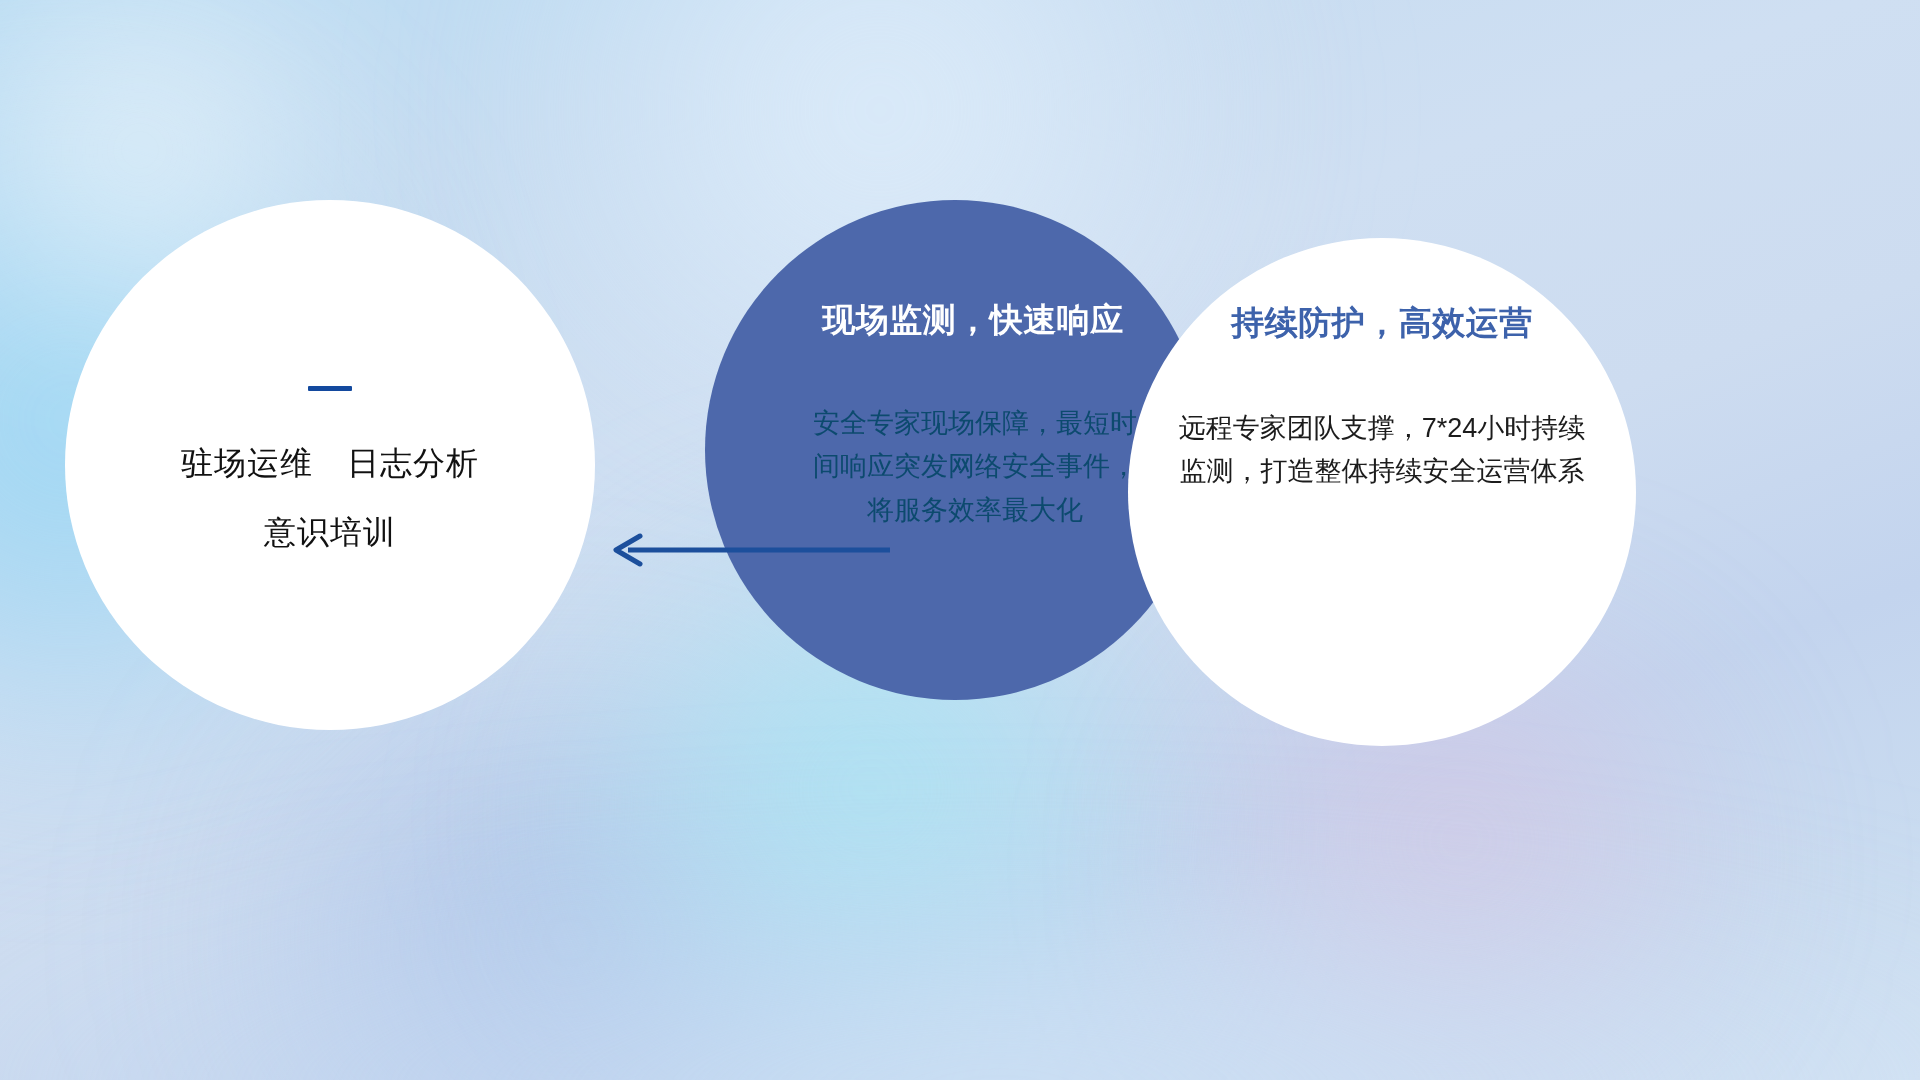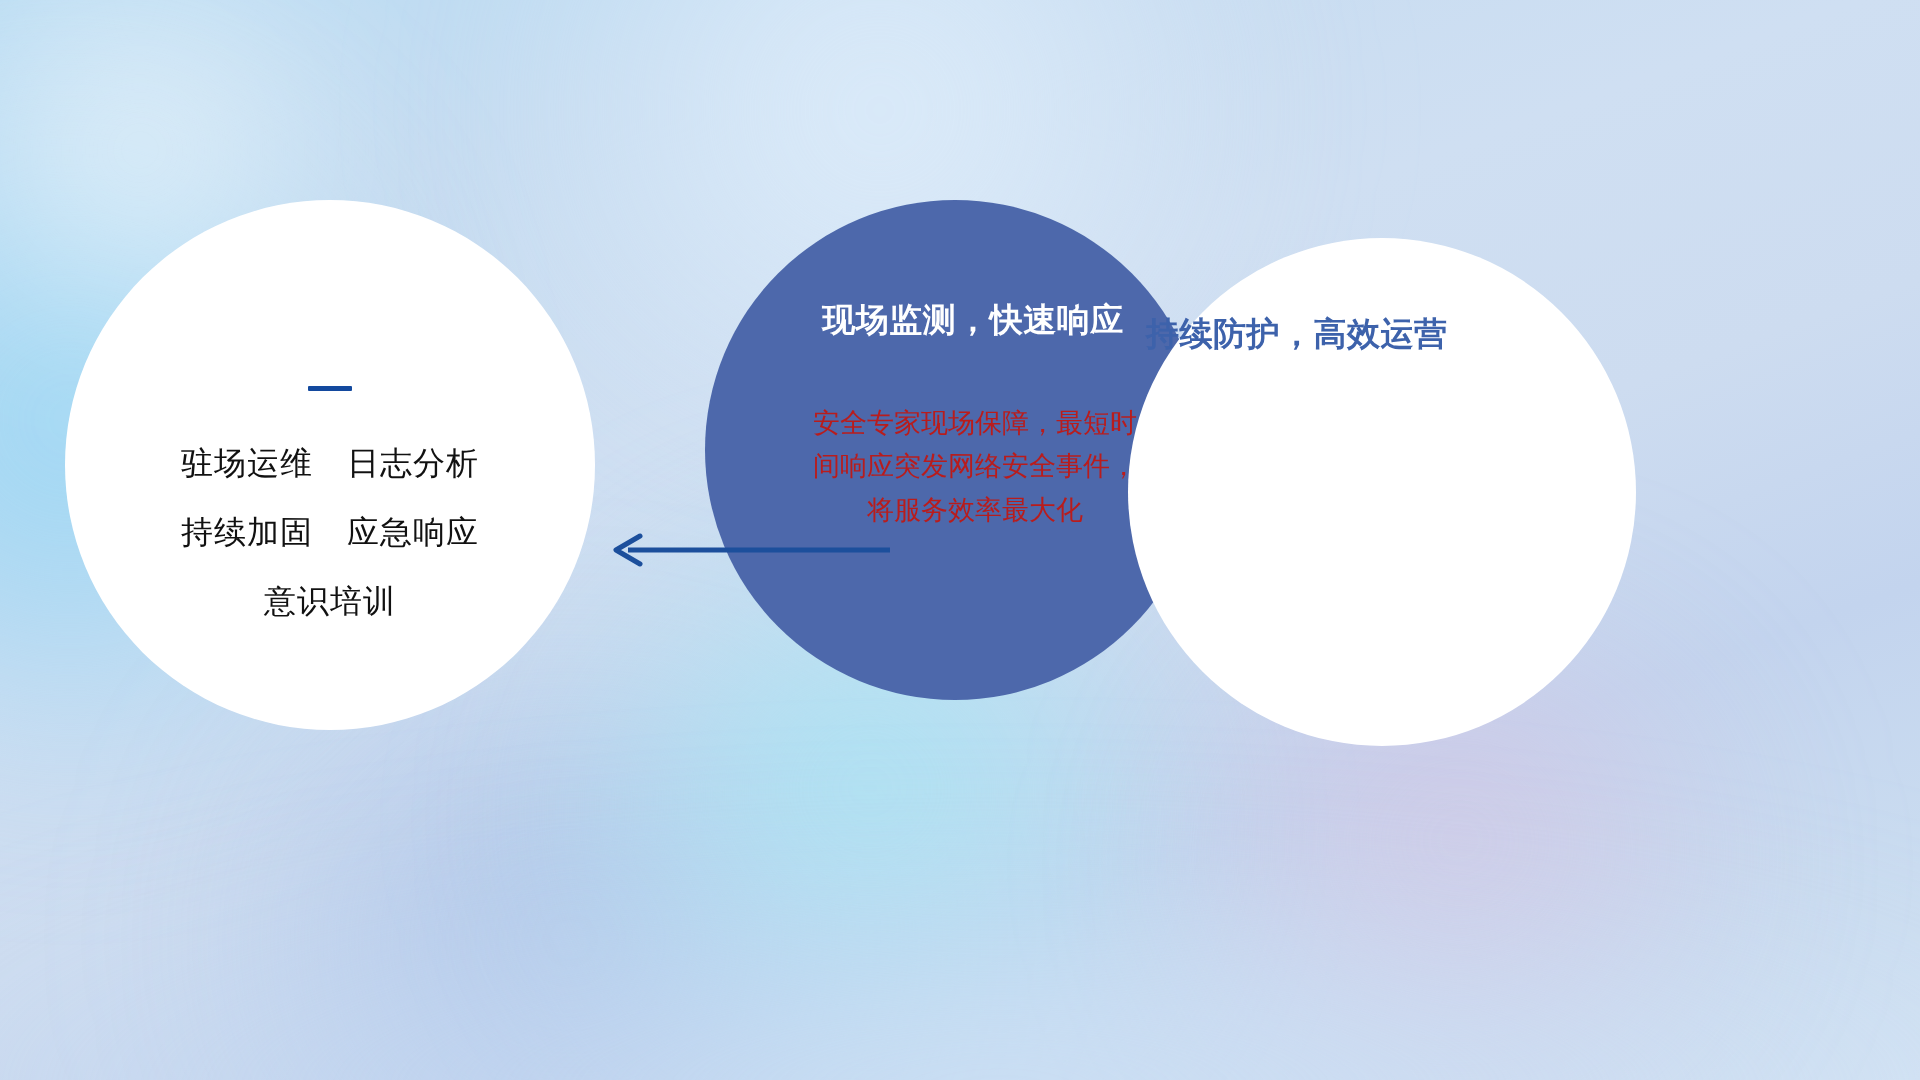--- a/index.html
+++ b/index.html
@@ -64,29 +64,29 @@
   .mid-inner{
     position:absolute;left:705px;top:200px;width:500px;height:500px;
     box-sizing:border-box;padding:100px 26px 0 40px;
     display:flex;flex-direction:column;align-items:center;
   }
   .mid-title{
     font-size:33px;font-weight:bold;color:#ffffff;white-space:nowrap;
     letter-spacing:0.5px;line-height:1.2;margin-left:22px;
   }
   .mid-body{
-    margin-top:62px;font-size:27px;color:#b91c1c;line-height:1.62;
+    margin-top:62px;font-size:27px;color:#0c4a6e;line-height:1.62;
     text-align:center;width:330px;margin-left:26px;
   }
 
   
   .right-inner{
-    position:absolute;left:1128px;top:254px;width:508px;height:508px;
+    position:absolute;left:1128px;top:243px;width:508px;height:508px;
     box-sizing:border-box;padding:60px 18px 0 18px;
-    display:flex;flex-direction:column;align-items:flex-start;
+    display:flex;flex-direction:column;align-items:center;
   }
   .right-title{
     font-size:33px;font-weight:bold;color:#3d62ab;white-space:nowrap;
     letter-spacing:0.5px;line-height:1.2;
   }
   .right-body{
     margin-top:64px;font-size:27px;color:#1c1c1c;line-height:1.62;
     text-align:center;width:420px;
   }
 
@@ -119,30 +119,27 @@
   </div>
 
   <div class="mid-inner">
     <div class="mid-title">现场监测，快速响应</div>
     <div class="mid-body">安全专家现场保障，最短时间响应突发网络安全事件，将服务效率最大化</div>
   </div>
 
   <div class="circle circle-right"></div>
   <div class="right-inner">
     <div class="right-title">持续防护，高效运营</div>
+    <div class="right-body">远程专家团队支撑，7*24小时持续监测，打造整体持续安全运营体系</div>
   </div>
 
   <div class="left-inner">
     <div class="blue-dash"></div>
     <div class="left-row">
       <span>驻场运维</span>
       <span>日志分析</span>
-    </div>
-    <div class="left-row">
-      <span>持续加固</span>
-      <span>应急响应</span>
     </div>
     <div class="left-row single">
       <span>意识培训</span>
     </div>
   </div>
 
 </div>
 
 </body></html>

